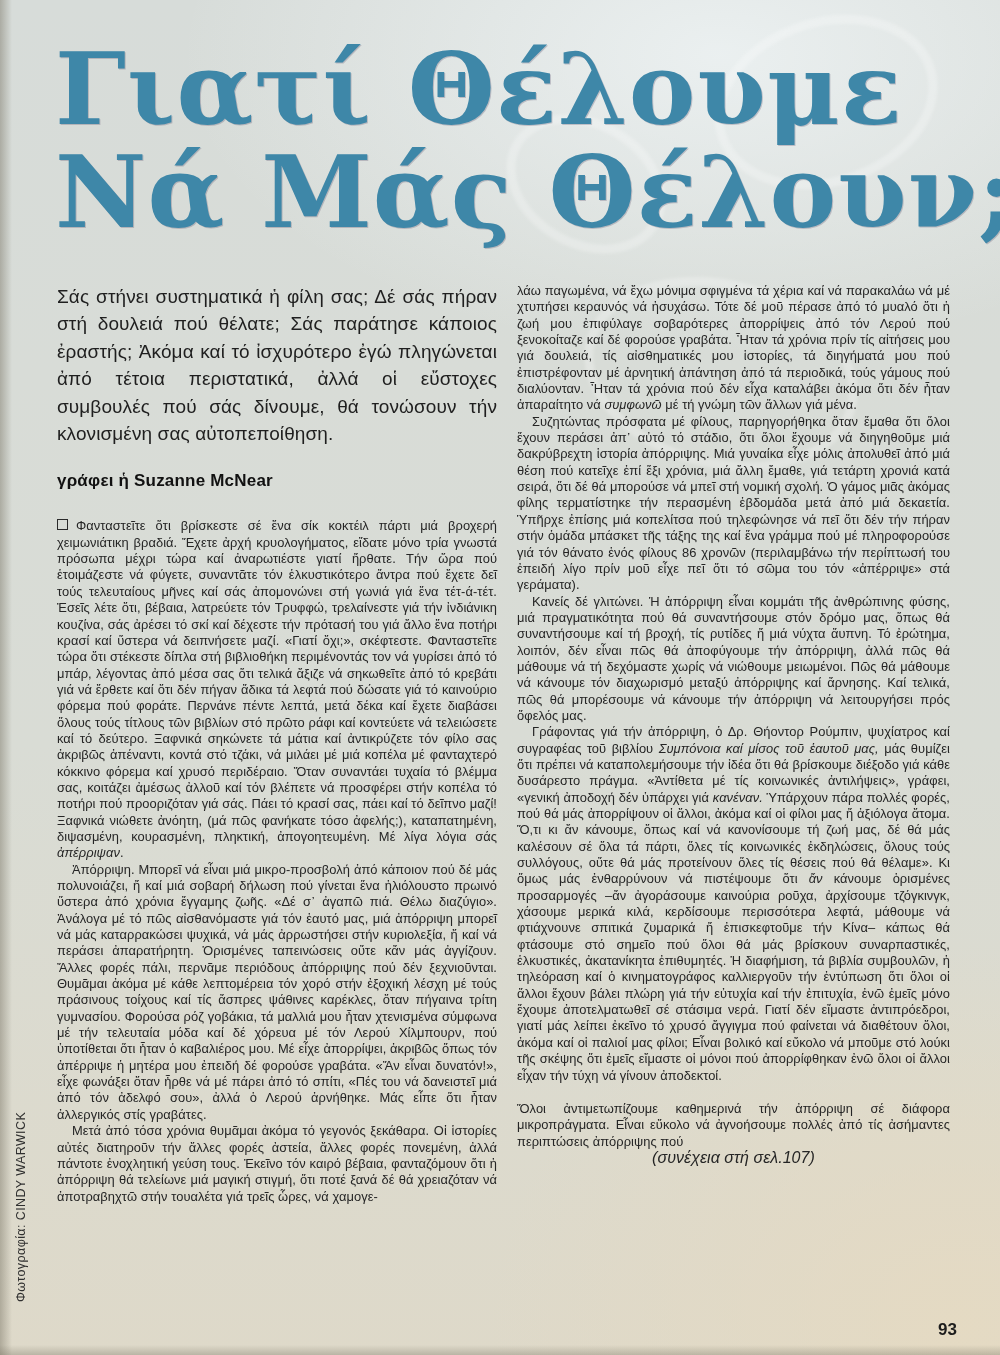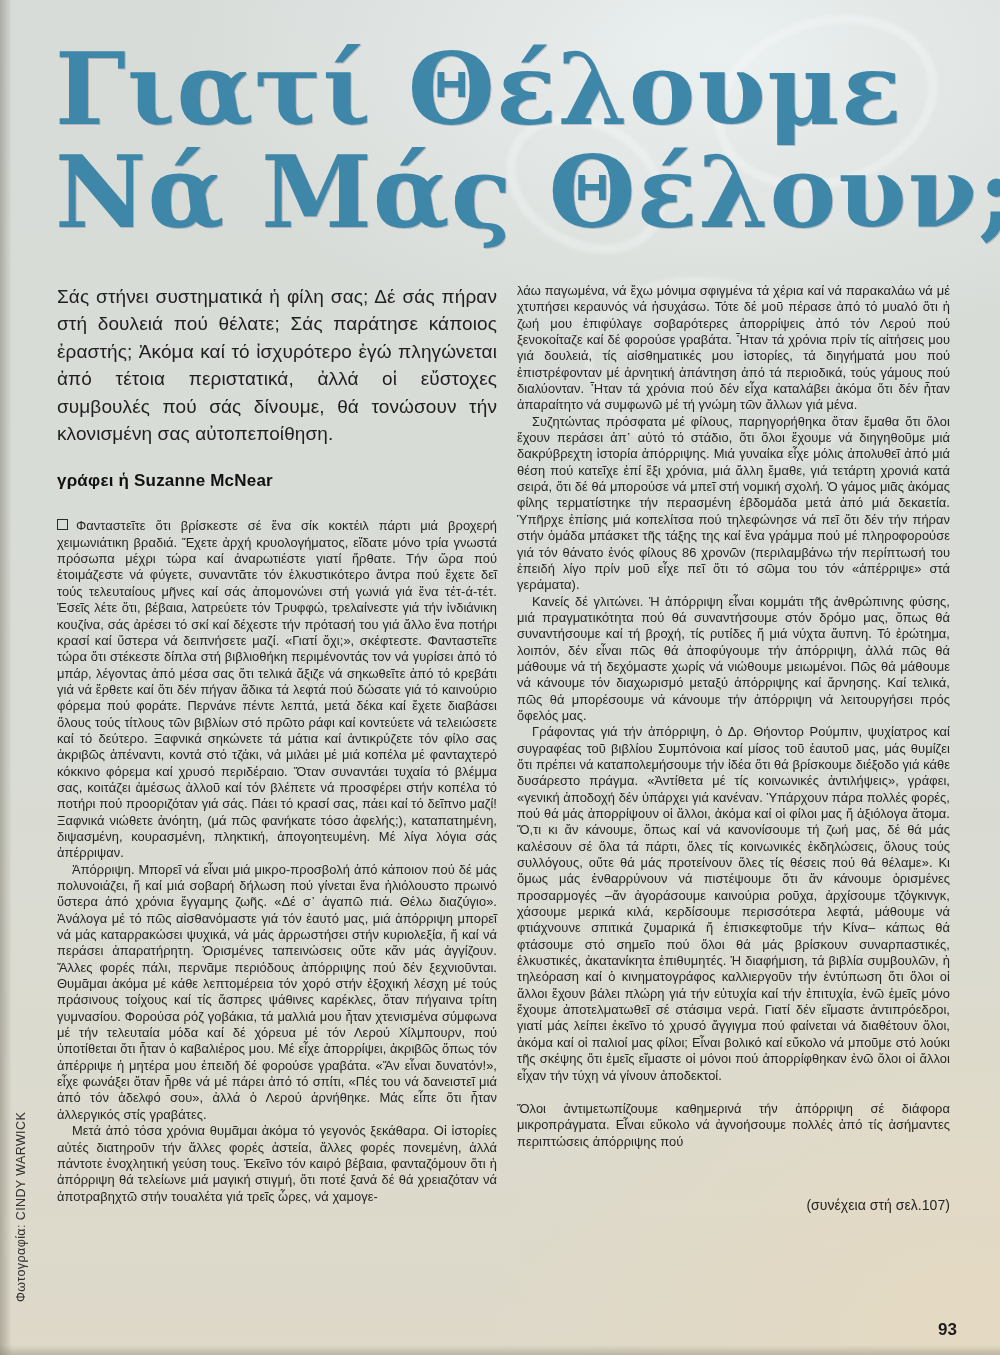--- a/index.html
+++ b/index.html
@@ -67,22 +67,22 @@
   .col.right .body{margin-top:0;}
   .body p{
     margin:0;
     font-size:12.9px;line-height:16.35px;
     text-align:justify;
     color:#252525;
     letter-spacing:.05px;
   }
   .body p.indent{text-indent:15px;}
   .body p.space-before{margin-top:17px;}
-  .body p.align-right{text-align:right;font-size:14px;margin-top:47px;}
-  .st-i{}
+  .body p.align-right{text-align:center;font-size:16px;}
+  .st-i{font-style:italic;}
   .st-b{font-weight:normal;}
   .sq{
     display:inline-block;width:9px;height:9px;
     border:1.6px solid #2a2a2a;margin-right:8px;
     vertical-align:baseline;
   }
 
   .credit{
     position:absolute;left:14px;top:1302px;
     transform:rotate(-90deg);transform-origin:0 0;

